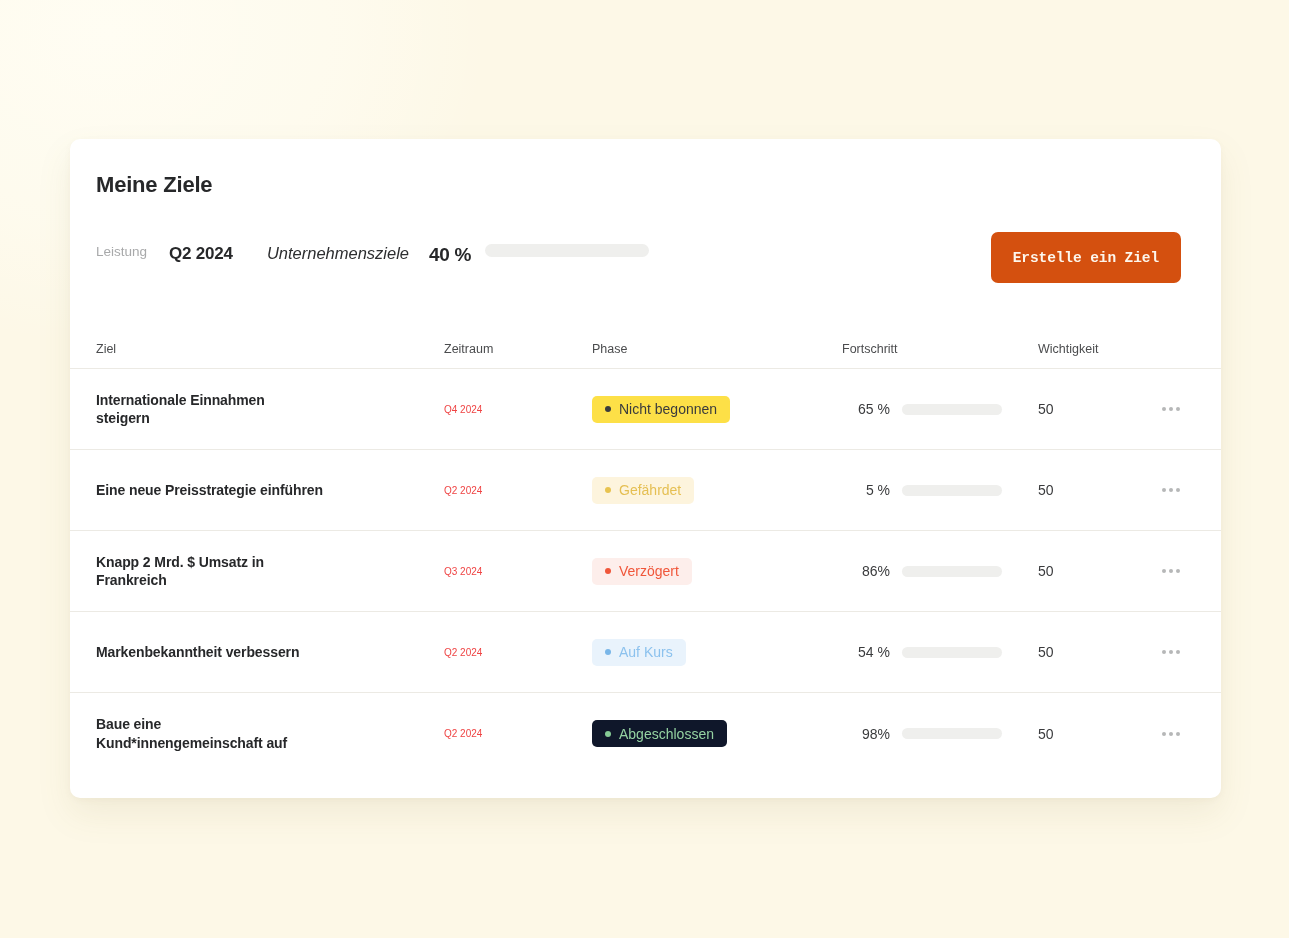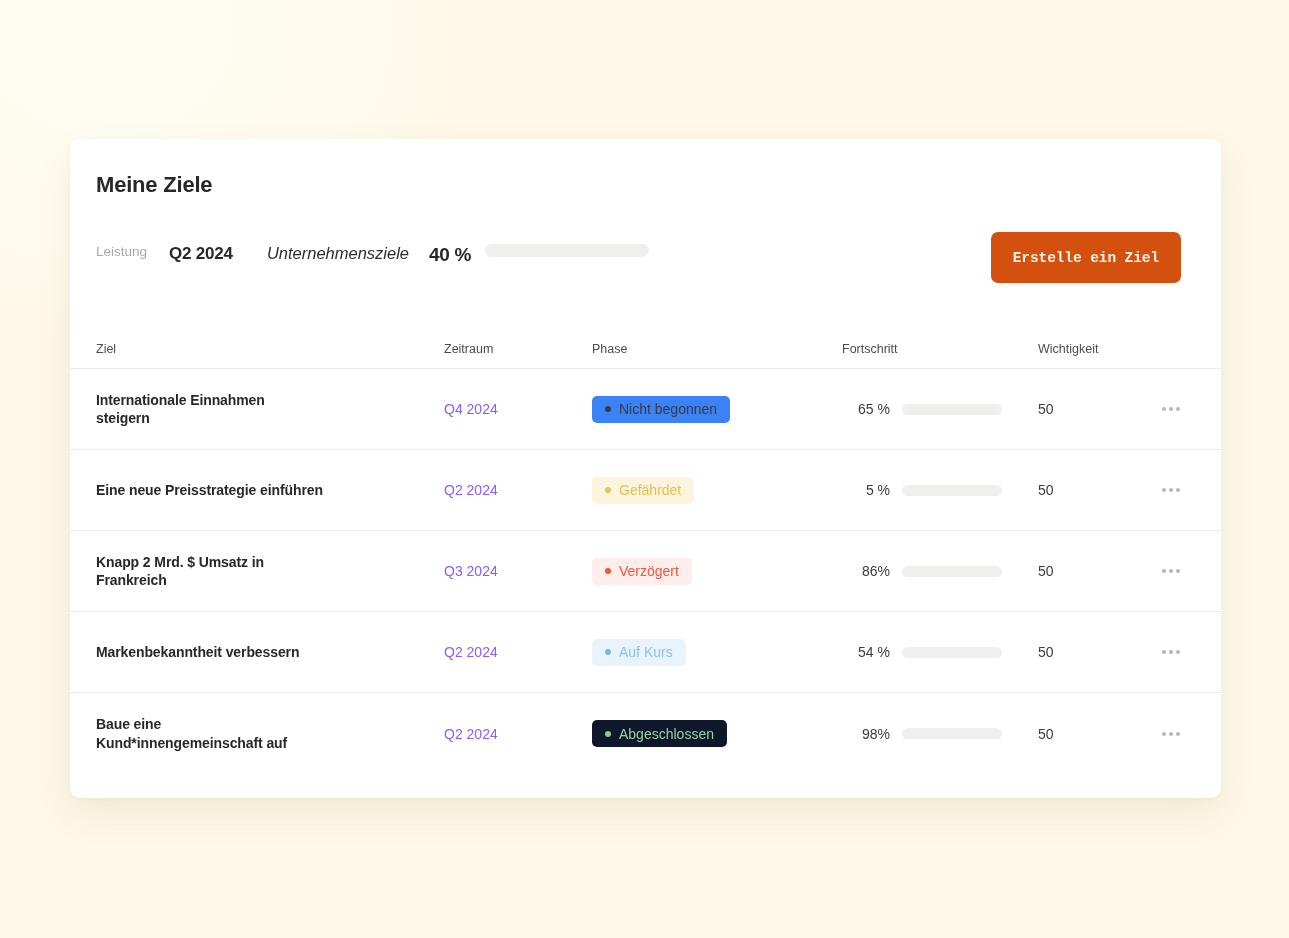--- a/index.html
+++ b/index.html
@@ -134,22 +134,22 @@
 
   .goal {
     font-size: 14px;
     font-weight: bold;
     color: #27282a;
     line-height: 1.32;
     white-space: pre-line;
     letter-spacing: -0.1px;
   }
   .period {
-    font-size: 14px;
-    color: #8b5cf6;
+    font-size: 10px;
+    color: #ef4444;
   }
 
   .badge {
     display: inline-flex;
     align-items: center;
     gap: 8px;
     height: 27px;
     padding: 0 13px;
     border-radius: 5px;
     font-size: 14px;
@@ -235,21 +235,21 @@
       <div class="th">Phase</div>
       <div class="th">Fortschritt</div>
       <div class="th">Wichtigkeit</div>
       <div class="th"></div>
     </div>
     <div id="rows">
         <div class="trow">
           <div class="goal">Internationale Einnahmen
 steigern</div>
           <div class="period">Q4 2024</div>
-          <div><span class="badge" style="background: #3b82f6; color: rgb(58, 59, 61);">
+          <div><span class="badge" style="background: #fde047; color: rgb(58, 59, 61);">
               <span class="dot" style="background: rgb(58, 59, 61);"></span>
               <span>Nicht begonnen</span>
             </span></div>
           <div class="progress-cell">
             <span class="pct">65 %</span>
             <span class="track"><span class="fill" style="width: 71%; background: rgb(43, 119, 173);"></span></span>
           </div>
           <div class="weight">50</div>
           <button class="menu-btn">
             <i></i>

